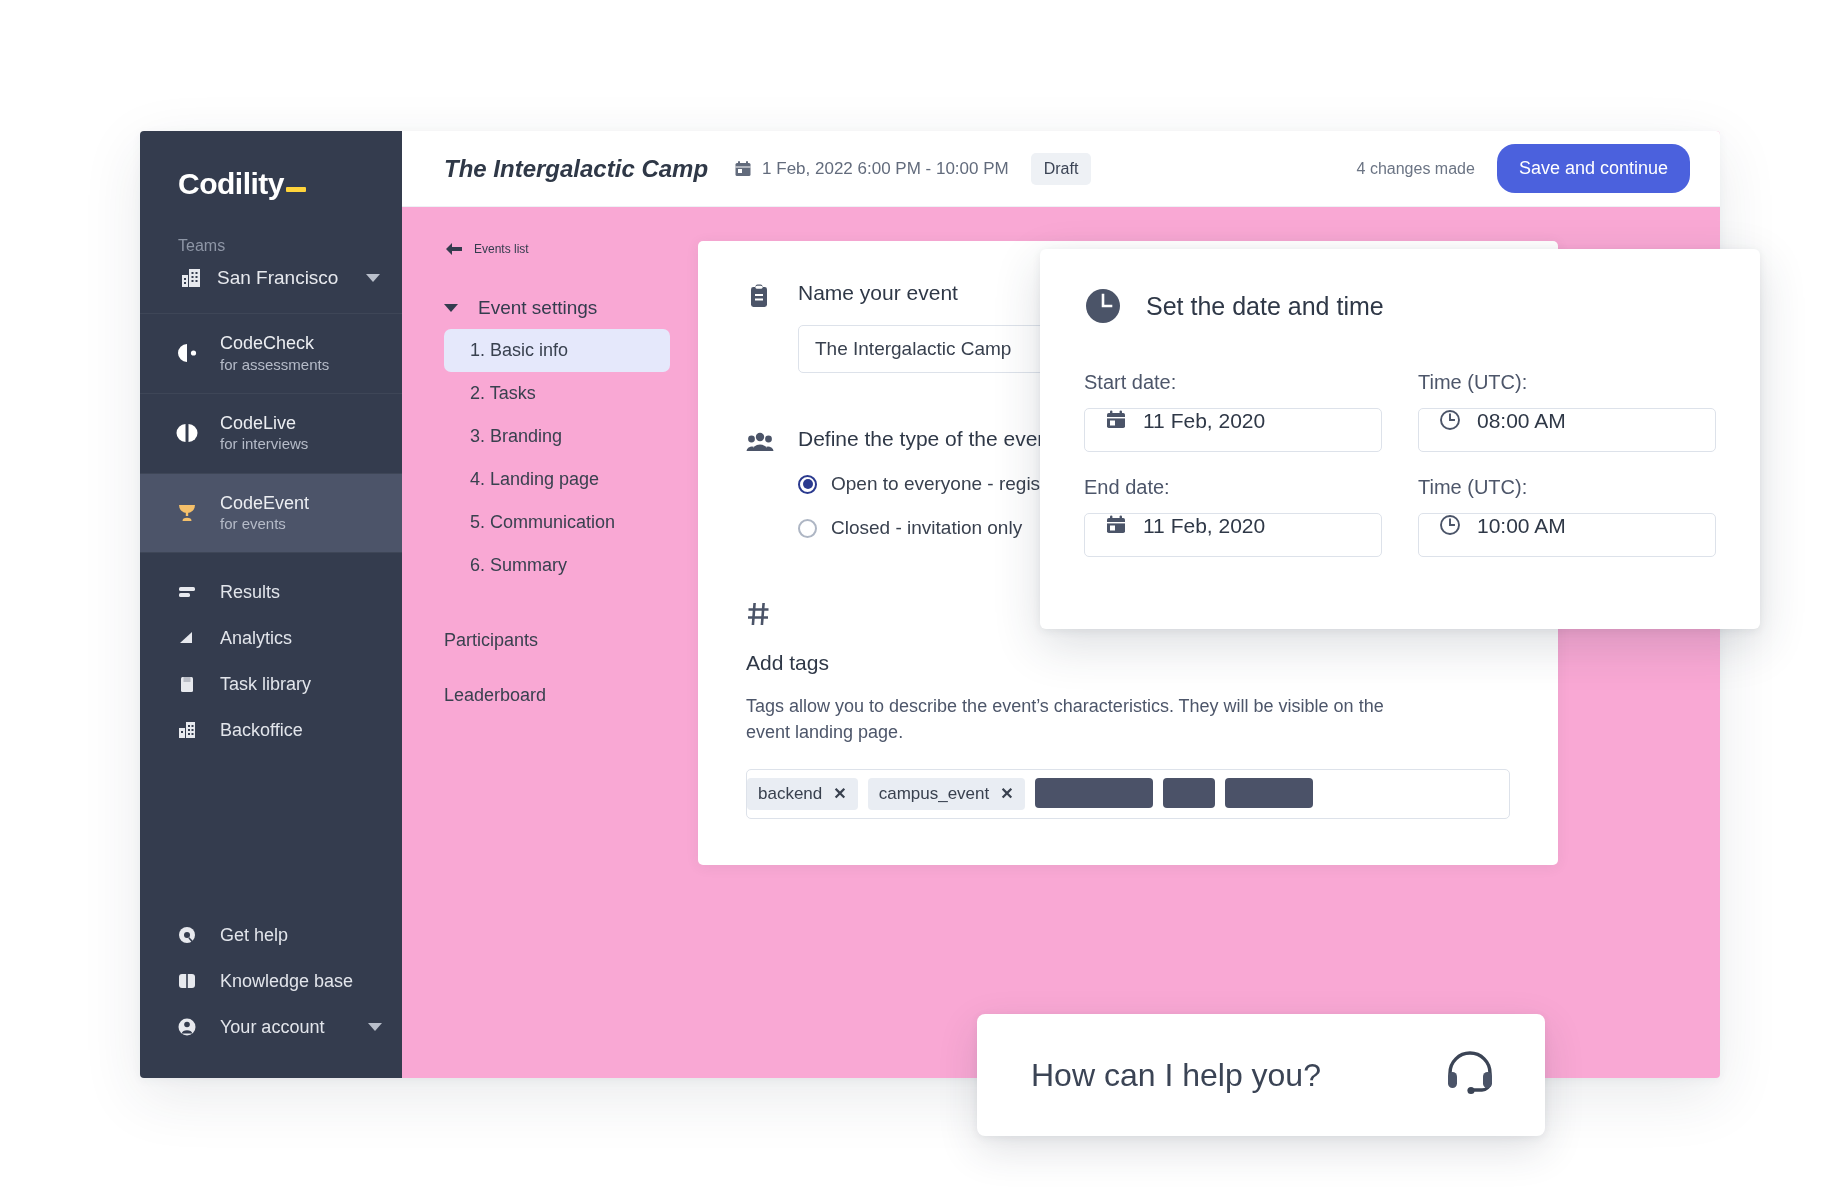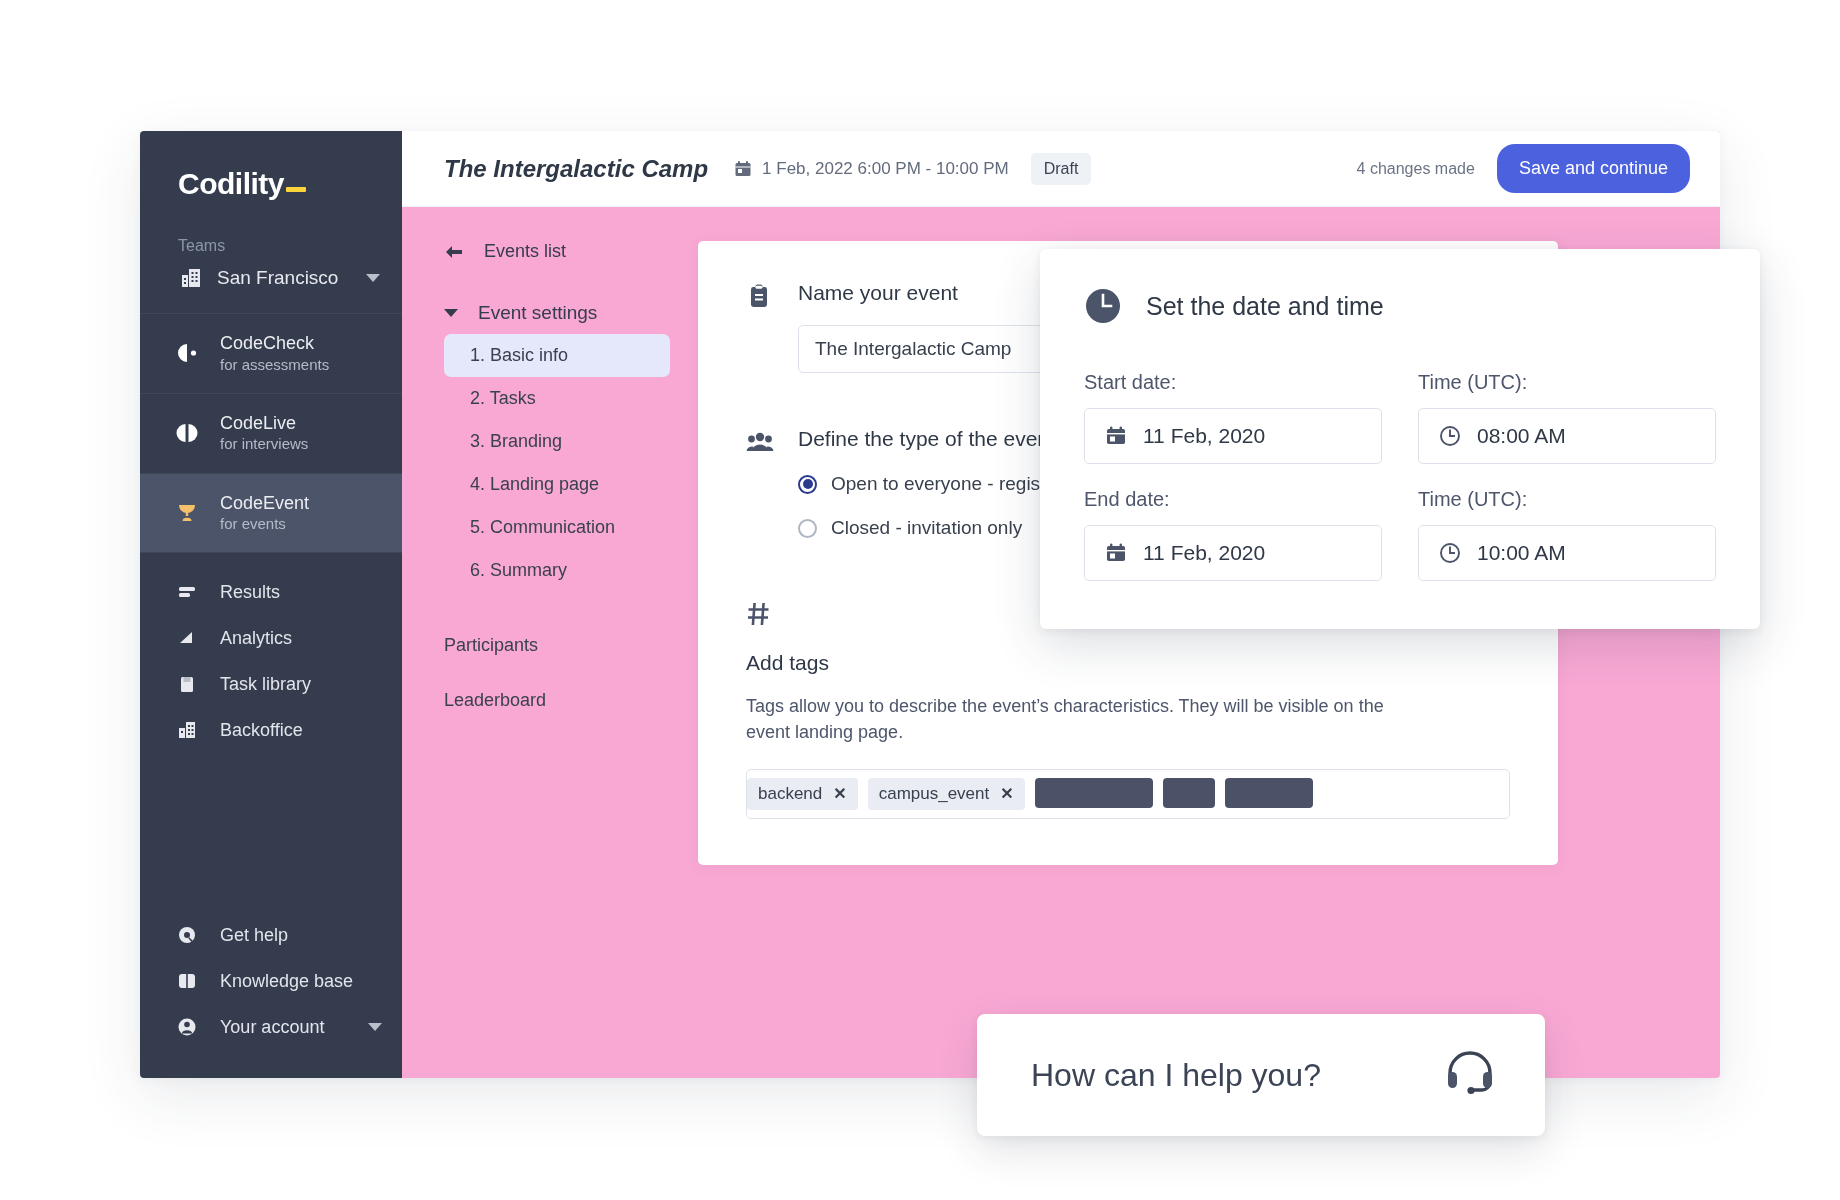--- a/index.html
+++ b/index.html
@@ -81,22 +81,22 @@
     background:#4b61dd; color:#fff; border:none; border-radius:18px;
     font-size:18px; padding: 14px 22px; cursor:pointer;
     font-family:"Liberation Sans", sans-serif;
   }
 
   .body-area { flex:1; display:flex; padding: 34px 0 0 0; min-height:0; position:relative;}
 
   
   .subnav { width: 290px; flex:0 0 290px; padding-left: 42px; }
   .subnav .back {
-    display:flex; align-items:center; gap:20px;
-    font-size:18px; color:#343c4e; cursor:pointer; margin-bottom: 40px;
+    display:flex; align-items:center; gap:10px;
+    font-size:12px; color:#343c4e; cursor:pointer; margin-bottom: 40px;
   }
   .subnav .group-head {
     display:flex; align-items:center; gap:20px;
     font-size:19px; color:#343c4e; cursor:pointer; margin-bottom: 10px;
   }
   .tri-down { width:0;height:0;border-left:7px solid transparent;border-right:7px solid transparent;border-top:8px solid #343c4e; }
   .step {
     font-size:18px; color:#39414f; padding: 11px 14px 11px 26px;
     margin: 0 22px 0 0; border-radius:7px; cursor:pointer;
   }
@@ -153,22 +153,22 @@
     background:#fff; border-radius:6px;
     box-shadow: 0 16px 48px rgba(40,50,70,.16), 0 2px 8px rgba(40,50,70,.08);
     padding: 38px 44px;
     z-index: 30;
   }
   .dt-head { display:flex; align-items:center; gap:24px; }
   .dt-title { font-size:25px; color:#2f3847; }
   .dt-grid { margin-top: 46px; display:grid; grid-template-columns: 1fr 1fr; gap: 24px 36px; }
   .dt-label { font-size:20px; color:#4d566a; margin-bottom: 14px;}
   .dt-input {
-    height: 56px; border:1px solid #dde2ea; border-radius:5px;
-    display:flex; align-items:center; gap:16px; padding: 0 20px;
+    height: 44px; border:1px solid #dde2ea; border-radius:5px;
+    display:flex; gap:16px; padding: 0 20px;
     font-size:21px; color:#2f3847; background:#fff; cursor:pointer;
   }
 
   
   .help-widget {
     position:absolute; left: 977px; top: 1014px;
     width: 568px; height: 122px;
     background:#fff; border-radius:8px;
     box-shadow: 0 14px 40px rgba(40,50,70,.14), 0 2px 8px rgba(40,50,70,.07);
     display:flex; align-items:center; justify-content:space-between;

